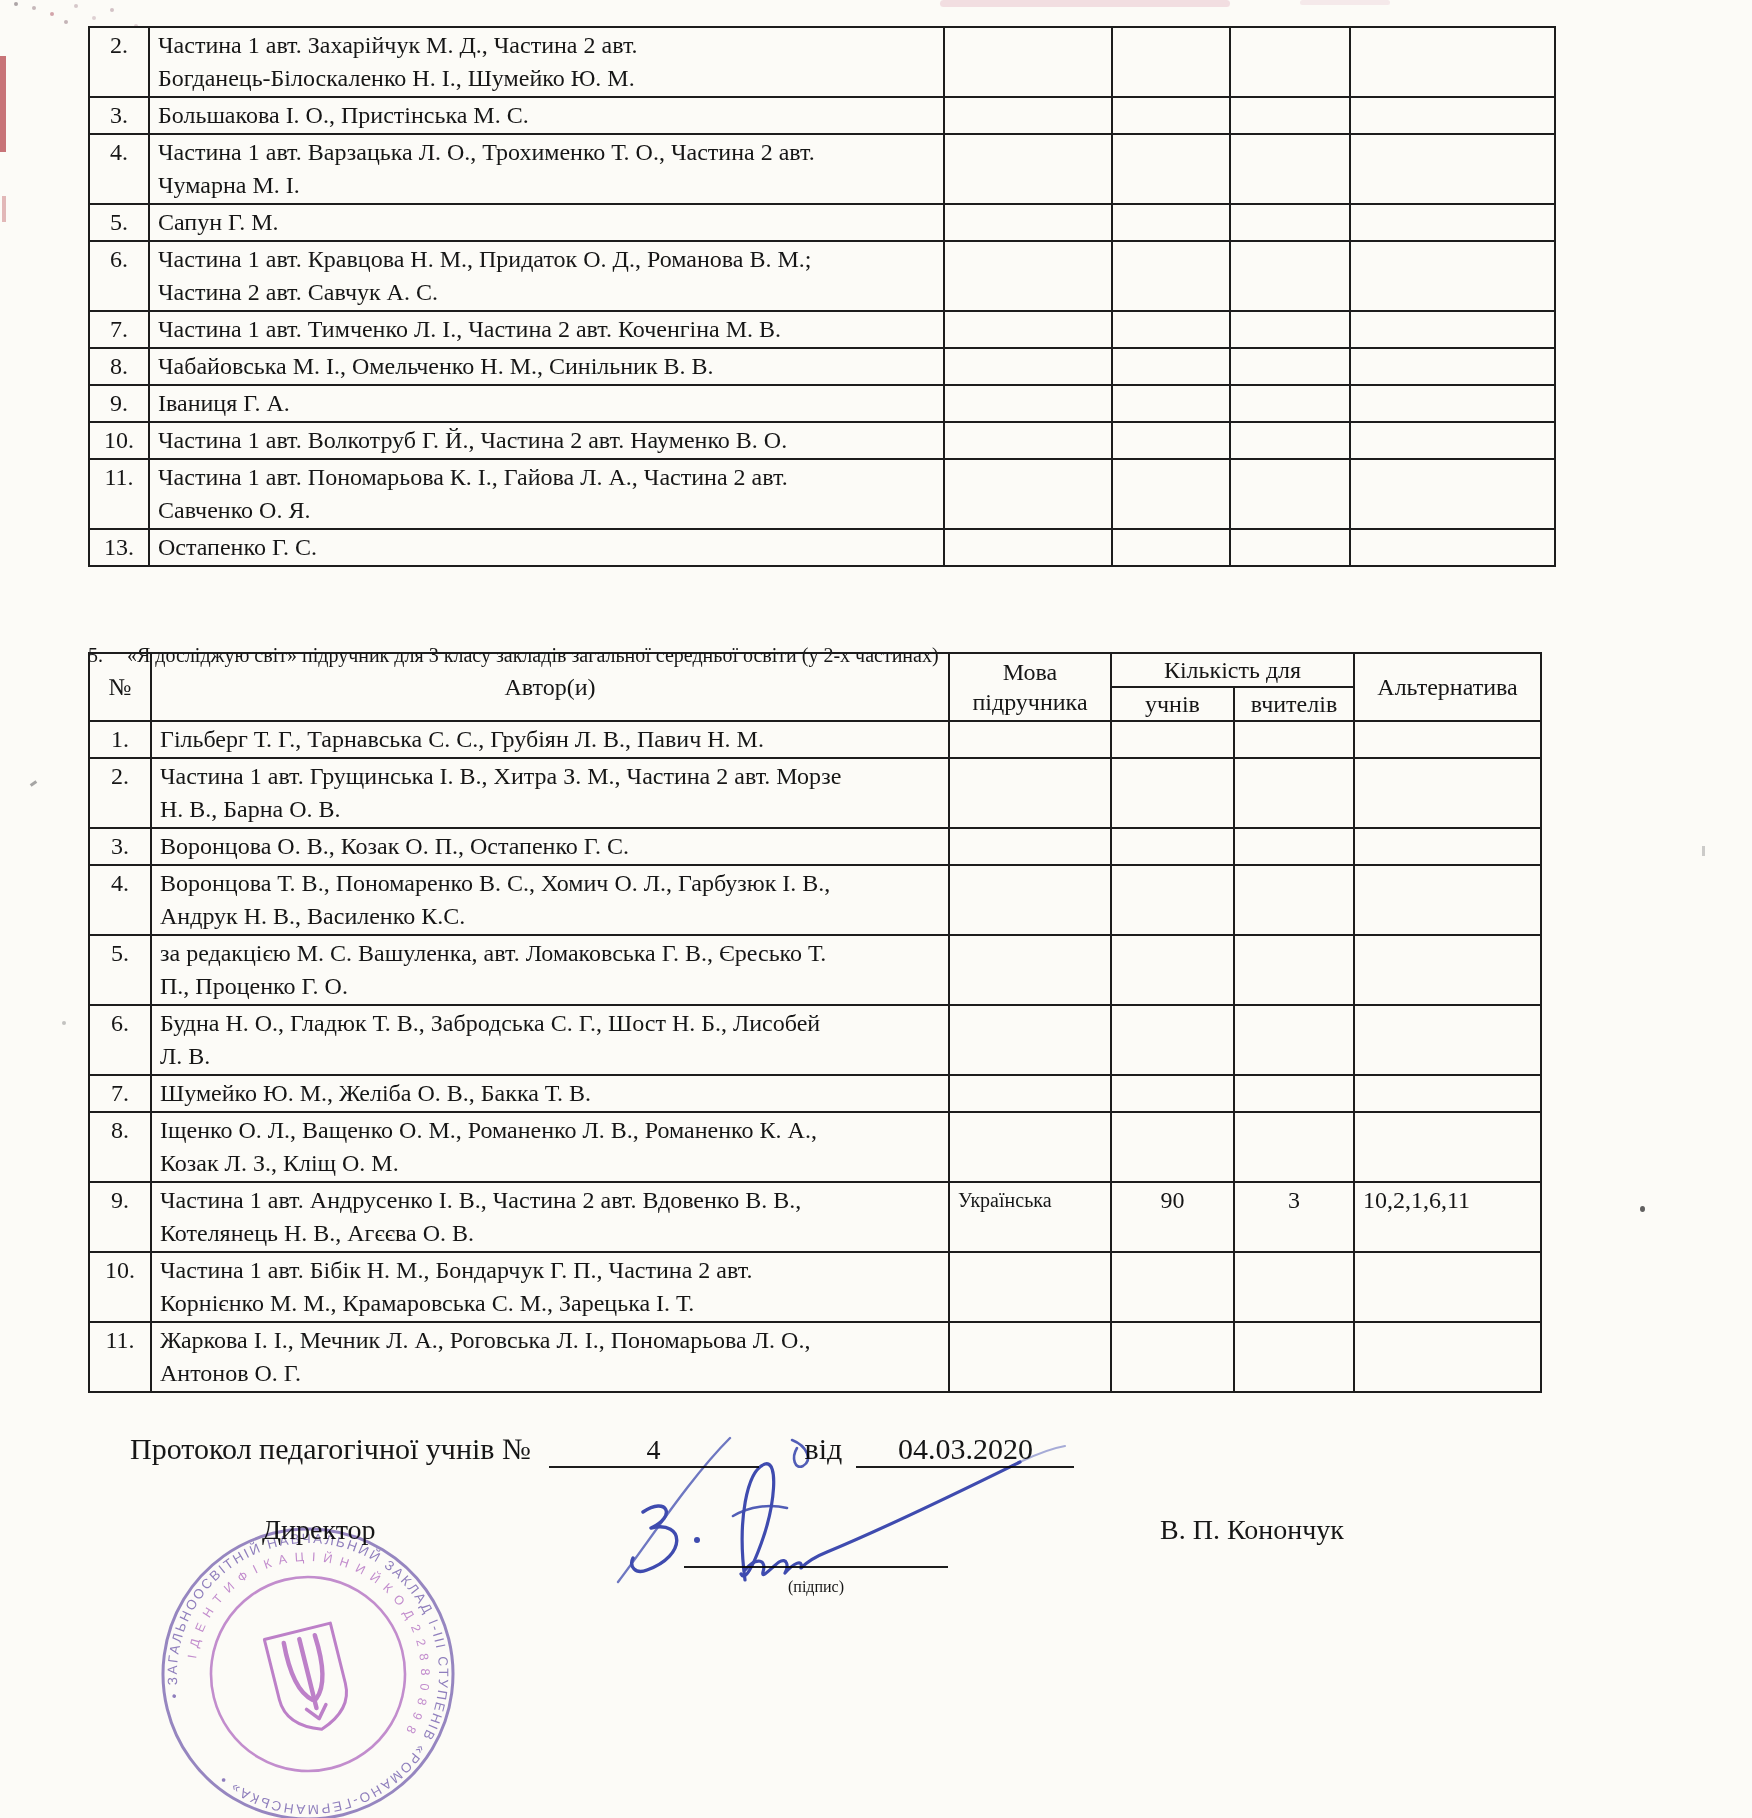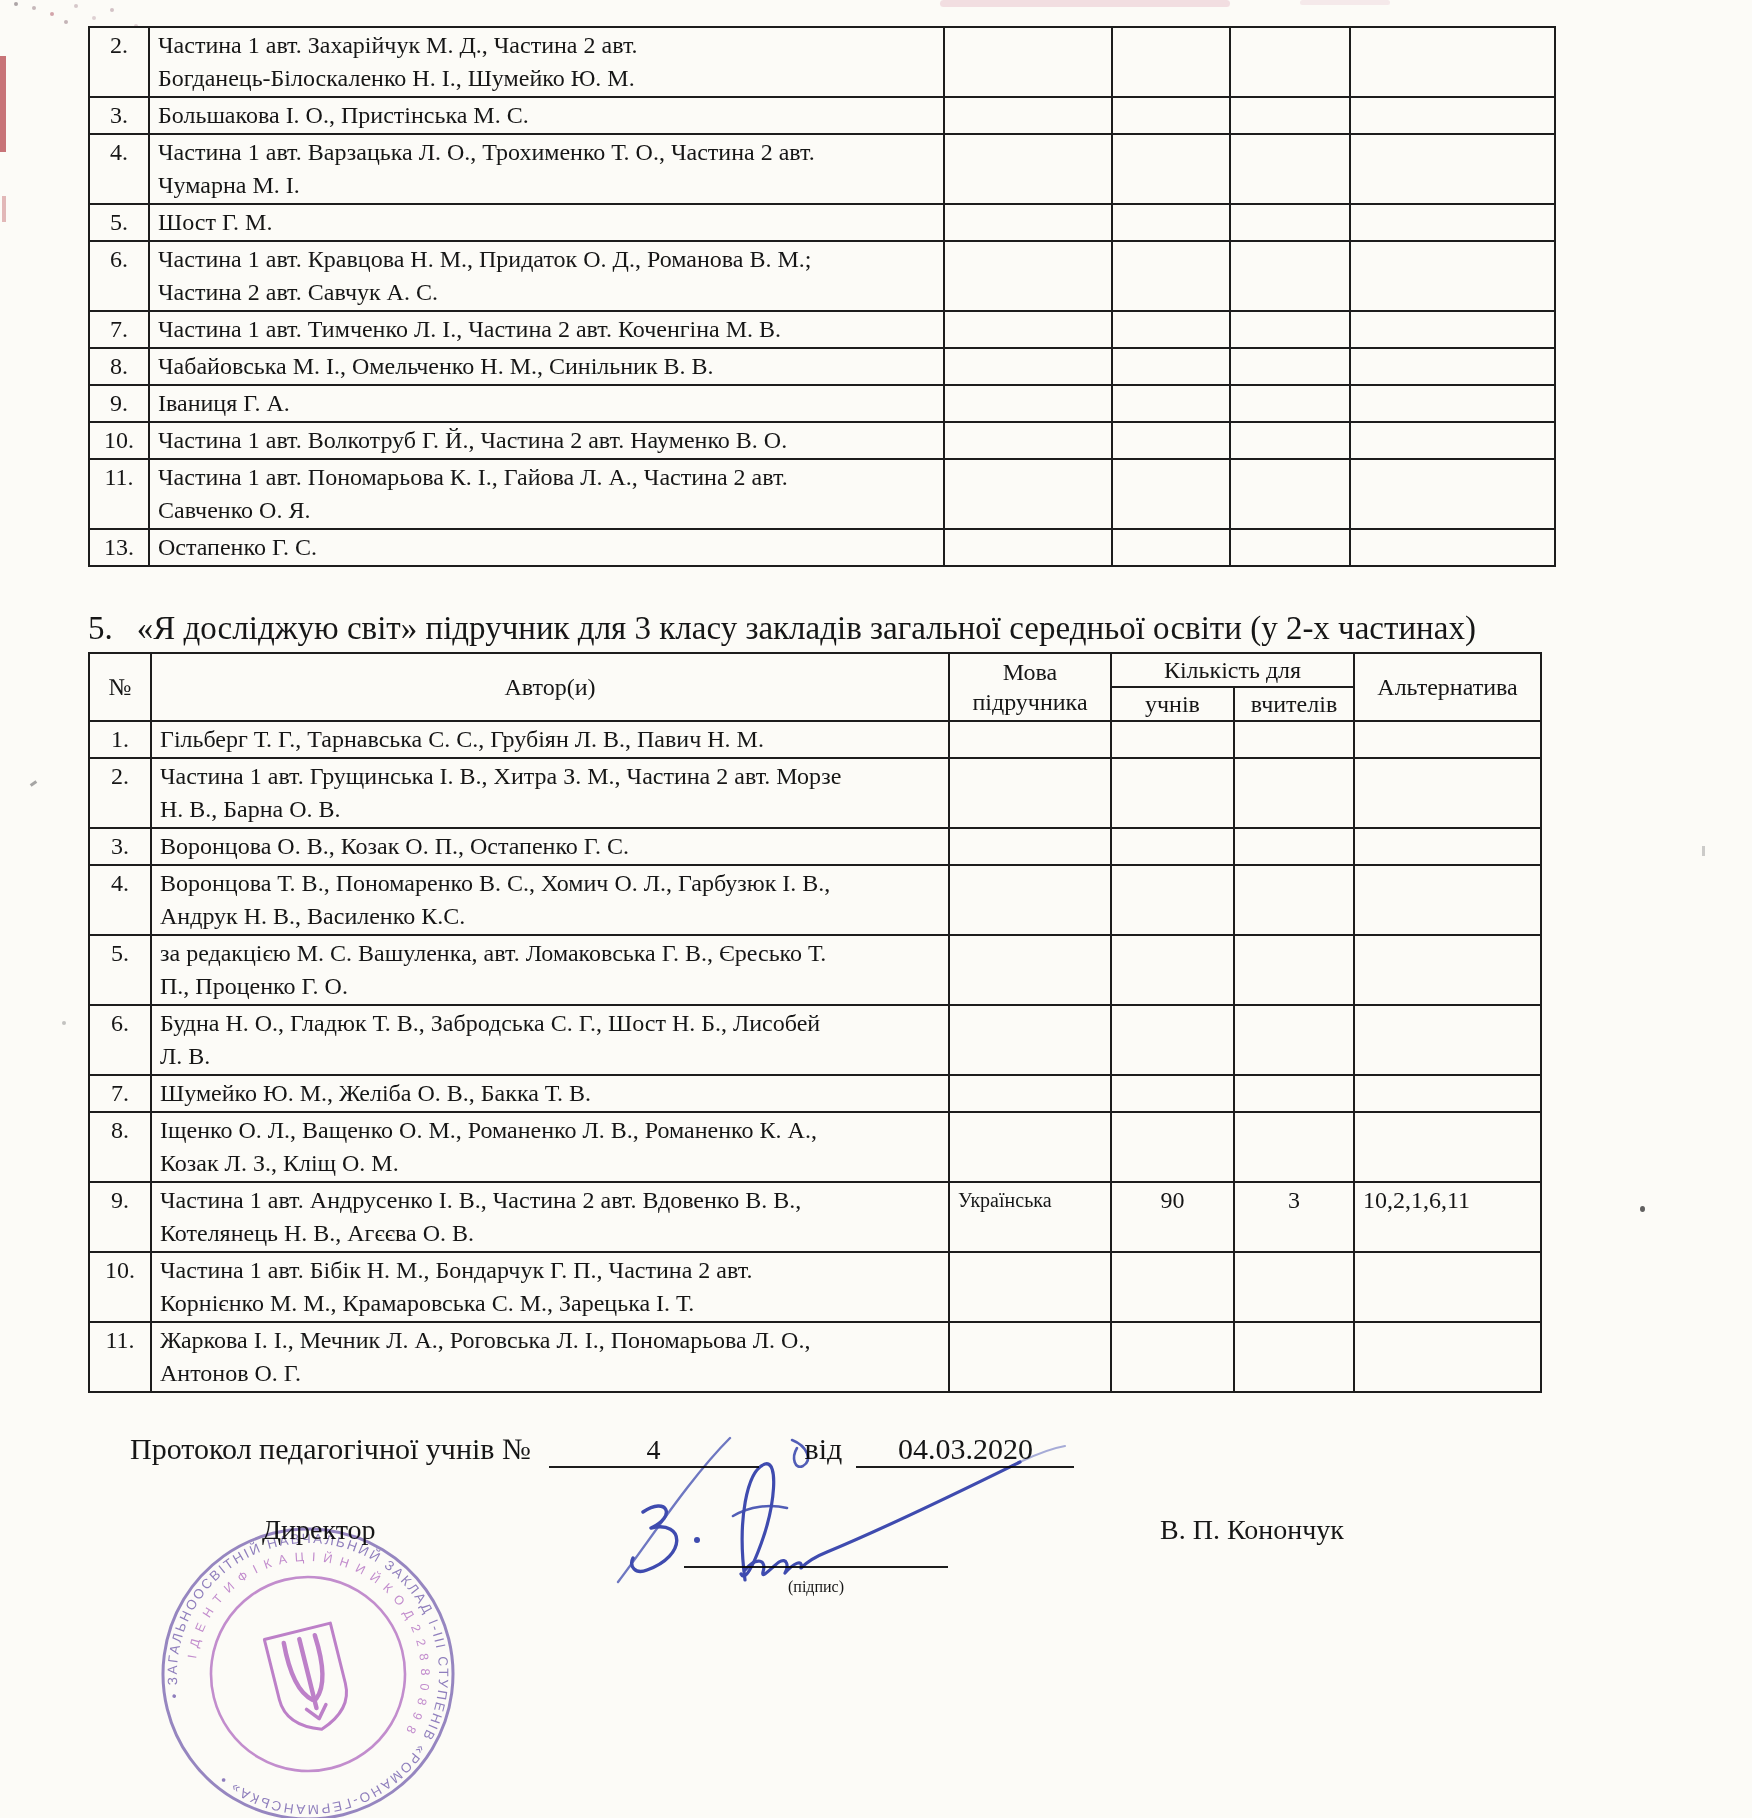--- a/index.html
+++ b/index.html
@@ -32,22 +32,22 @@
   td.c-lang{font-size:20px;padding-top:4px;}
   td.c-num{text-align:center;}
   td.c-alt{text-align:left;}
   #table2 thead th{
     font-weight:normal;text-align:center;
     padding:1px 4px;line-height:30px;vertical-align:middle;
   }
   th.h-lang{white-space:pre-line;margin-left:48px;}
   
   .section-title{
-    position:absolute;left:88px;top:610px;
-    font-size:33px;white-space:nowrap;
+    position:absolute;left:88px;top:644px;
+    font-size:20px;white-space:nowrap;
   }
   .section-title .num{display:inline-block;margin-right:24px;}
   
   .protocol{
     position:absolute;left:130px;top:1432px;
     font-size:30px;white-space:nowrap;
   }
   .protocol .blank{
     display:inline-block;text-align:center;
     border-bottom:2px solid #1d1d1d;
@@ -126,21 +126,21 @@
           <td class="c-no">4.</td>
           <td class="c-auth">Частина 1 авт. Варзацька Л. О., Трохименко Т. О., Частина 2 авт.
 Чумарна М. І.</td>
           <td class="c-lang"></td>
           <td class="c-num"></td>
           <td class="c-num"></td>
           <td class="c-alt"></td>
         </tr>
         <tr>
           <td class="c-no">5.</td>
-          <td class="c-auth">Шост Г. М.</td>
+          <td class="c-auth">Сапун Г. М.</td>
           <td class="c-lang"></td>
           <td class="c-num"></td>
           <td class="c-num"></td>
           <td class="c-alt"></td>
         </tr>
         <tr>
           <td class="c-no">6.</td>
           <td class="c-auth">Частина 1 авт. Кравцова Н. М., Придаток О. Д., Романова В. М.;
 Частина 2 авт. Савчук А. С.</td>
           <td class="c-lang"></td>

